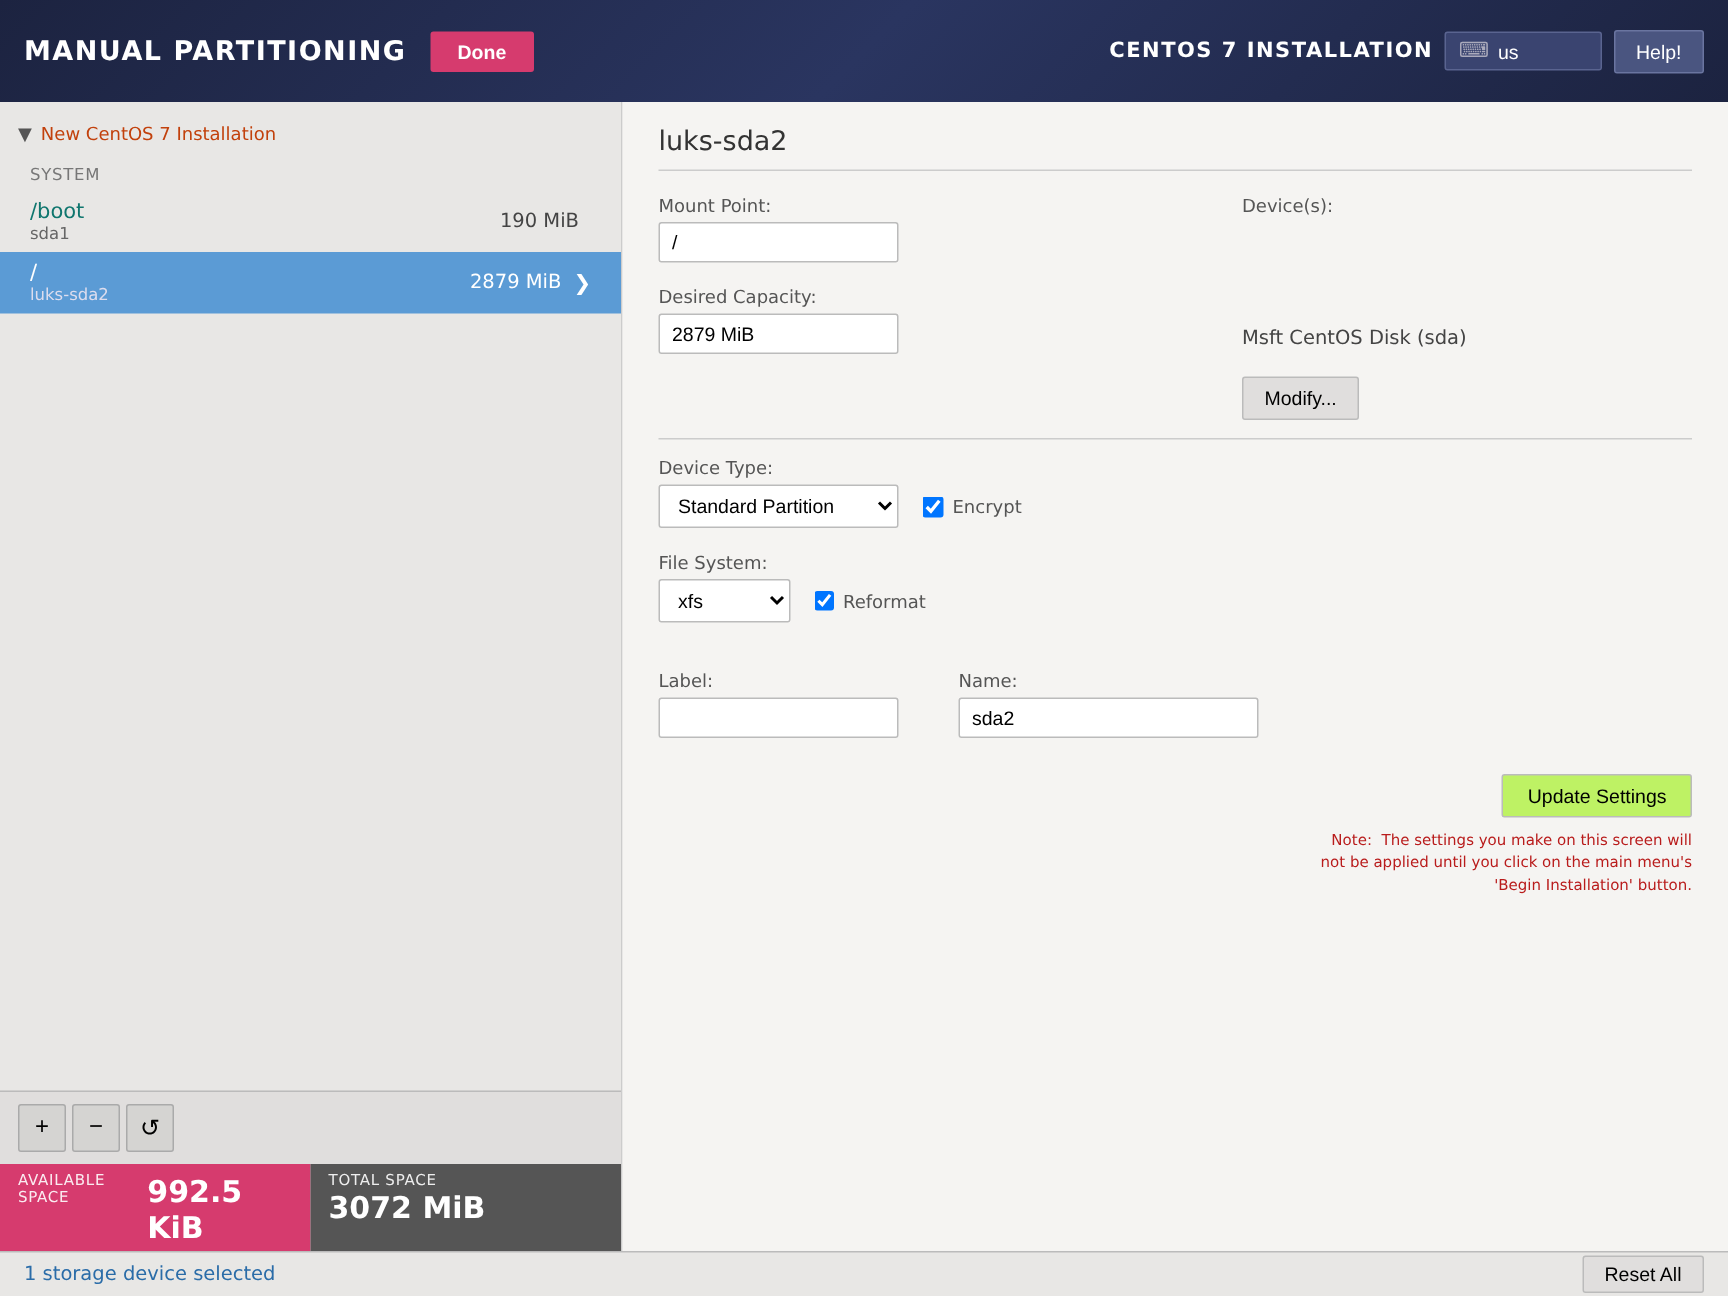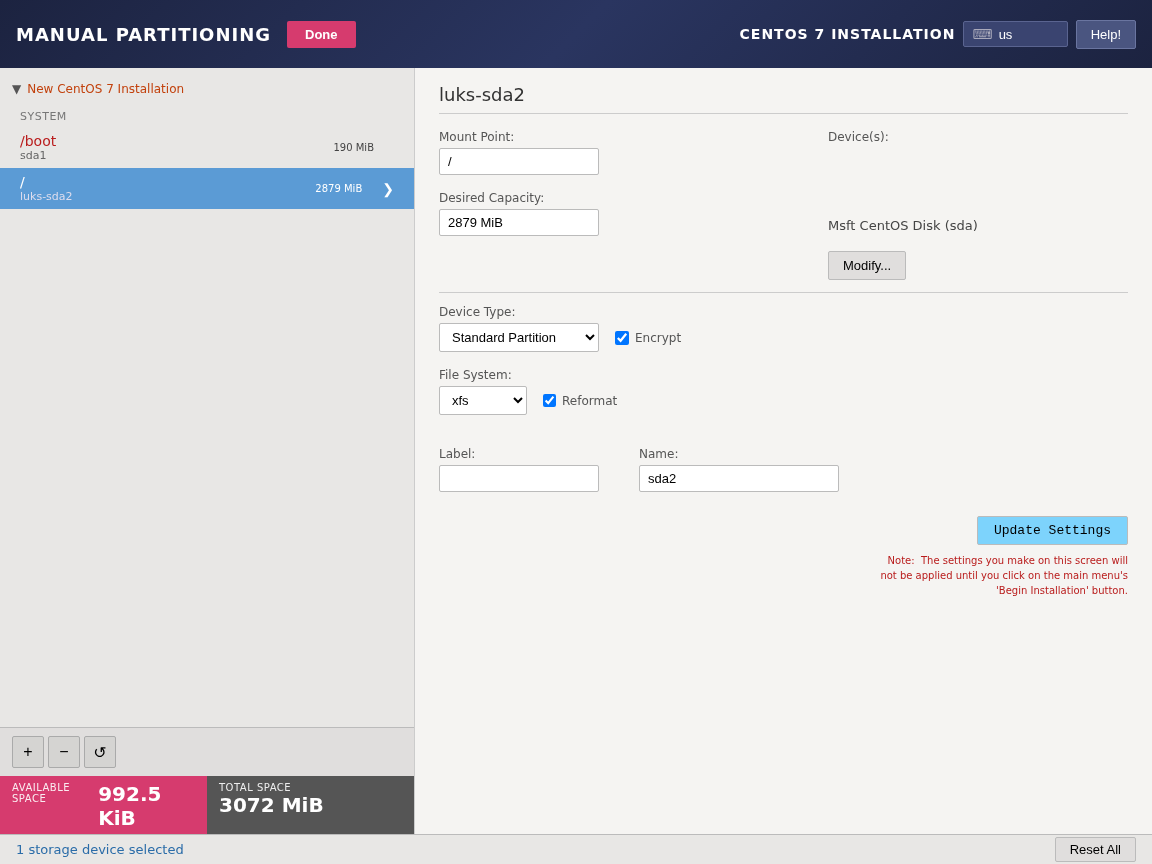--- a/index.html
+++ b/index.html
@@ -91,25 +91,25 @@
       display: flex;
       align-items: center;
       padding: 6px 20px;
       cursor: pointer;
       position: relative;
     }
     .partition-item.selected {
       background: #5b9bd5;
     }
     .partition-info { flex: 1; }
-    .partition-mount { font-size: 14px; color: #b91c1c; }
+    .partition-mount { font-size: 14px; color: #0f766e; }
     .partition-item.selected .partition-mount { color: white; }
     .partition-device { font-size: 11px; color: #666; }
     .partition-item.selected .partition-device { color: #dde; }
-    .partition-size { font-size: 10px; color: #444; margin-right: 20px; }
+    .partition-size { font-size: 13px; color: #444; margin-right: 8px; }
     .partition-item.selected .partition-size { color: white; }
     .partition-arrow { color: white; font-size: 14px; }
 
     
     .bottom-controls {
       border-top: 1px solid #bbb;
       padding: 8px 12px;
       display: flex;
       gap: 4px;
       background: #e0dedd;
@@ -221,28 +221,27 @@
       display: flex;
       align-items: center;
       gap: 6px;
       font-size: 13px;
     }
 
     .type-select { width: 160px; }
     .fs-select { width: 88px; }
 
     .update-settings-btn {
-      background: #7dd3fc;
+      background: #bef264;
       border: 1px solid #bbb;
       padding: 6px 16px;
       font-size: 13px;
       cursor: pointer;
       border-radius: 2px;
       float: right;
-      font-family: Liberation Mono, monospace;
     }
 
     .note-text {
       font-size: 10px;
       color: #b91c1c;
       text-align: right;
       margin-top: 8px;
       line-height: 1.5;
     }
 

